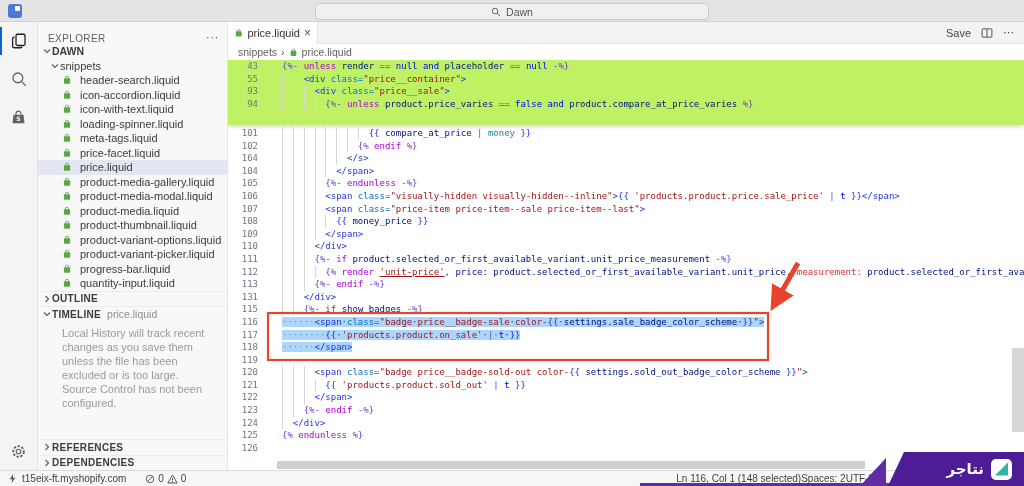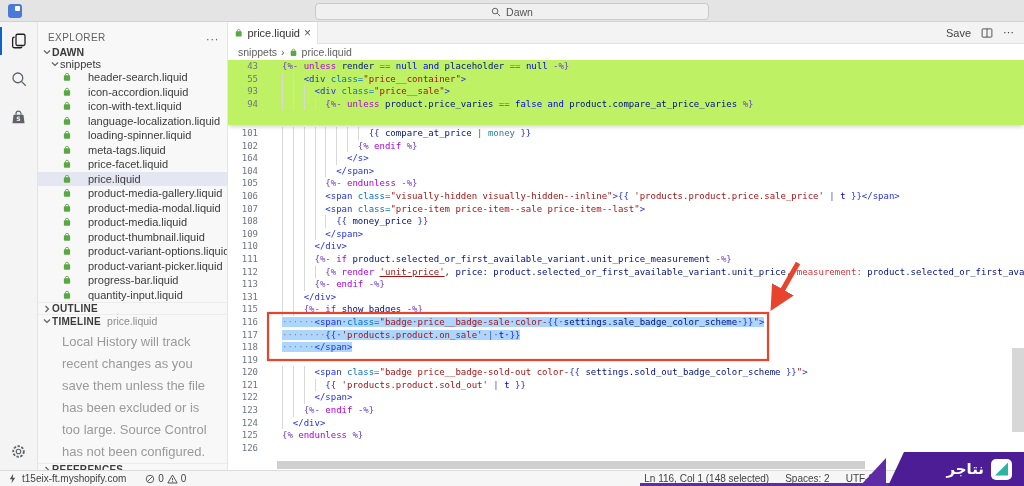--- a/index.html
+++ b/index.html
@@ -18,34 +18,34 @@
   
   .activitybar{position:absolute;left:0;top:22px;width:38px;height:448px;background:#f4f4f4;
                border-right:1px solid #e3e3e3;box-sizing:border-box;display:flex;flex-direction:column;align-items:center;}
   .ab-item{width:38px;height:38px;display:flex;align-items:center;justify-content:center;color:#5f6368;position:relative;}
   .ab-item.active{color:#1f1f1f;}
   .ab-item.active::before{content:"";position:absolute;left:0;top:5px;bottom:5px;width:2px;background:#0f62c9;}
   .ab-spacer{flex:1;}
   
   .sidebar{position:absolute;left:38px;top:22px;width:190px;height:448px;background:#f8f8f8;
            border-right:1px solid #e5e5e5;box-sizing:border-box;display:flex;flex-direction:column;overflow:hidden;}
-  .sb-header{height:22px;display:flex;align-items:flex-start;padding:10px 8px 0 10px;font-size:10px;
+  .sb-header{height:22px;display:flex;align-items:flex-end;padding:0 8px 0 10px;font-size:10px;
              letter-spacing:.4px;color:#616161;}
   .sb-header .more{margin-left:auto;font-size:12px;color:#616161;}
   .row{height:14.5px;display:flex;align-items:center;font-size:11px;color:#3b3b3b;white-space:nowrap;}
   .row .chev{width:10px;display:flex;justify-content:center;color:#616161;flex:none;}
   .sec{font-weight:bold;font-size:10px;color:#3b3b3b;letter-spacing:.3px;}
   .root-row{padding-left:4px;font-weight:bold;font-size:10.5px;}
   .folder-row{padding-left:12px;}
-  .file-row{padding-left:24px;gap:16px;cursor:default;}
+  .file-row{padding-left:24px;gap:8px;cursor:default;}
   .file-row.selected{background:#e4e6f1;}
   .file-row .fi{flex:none;}
   .sect-row{padding-left:4px;border-top:1px solid #ececec;}
   .tl-file{font-weight:normal;color:#8c8c8c;font-size:10.5px;margin-left:6px;letter-spacing:0;}
-  .tl-msg{padding:4px 14px 0 24px;font-size:13px;line-height:22px;color:#9a9a9a;}
+  .tl-msg{padding:4px 14px 0 24px;font-size:11px;line-height:14px;color:#9a9a9a;}
   .sb-bottom-spacer{flex:1;}
   
   .editor{position:absolute;left:228px;top:22px;width:796px;height:448px;background:#fff;display:flex;flex-direction:column;}
   .tabsrow{height:22px;background:#f3f3f3;border-bottom:1px solid #e3e3e3;display:flex;align-items:stretch;box-sizing:border-box;}
   .tab{width:90px;background:#fff;border-right:1px solid #e3e3e3;display:flex;align-items:center;gap:4px;
        padding:0 6px;font-size:11px;color:#333;box-sizing:border-box;margin-bottom:-1px;}
   .tab .close{margin-left:auto;color:#555;font-size:12px;line-height:1;}
   .ed-actions{margin-left:auto;display:flex;align-items:center;gap:10px;padding-right:10px;color:#444;font-size:11px;}
   .crumbs{height:16px;display:flex;align-items:center;gap:4px;padding-left:10px;font-size:10.5px;color:#616161;}
   .codewrap{position:relative;flex:1;overflow:hidden;font-family:"DejaVu Sans Mono",monospace;font-size:9px;}
@@ -64,21 +64,21 @@
   .t-lk{color:#a31515;text-decoration:underline;}
   .t-ws{color:#888;}
   .vscroll{position:absolute;right:0;top:288px;width:12px;height:84px;background:rgba(110,110,110,.28);z-index:3;}
   .hscroll{position:absolute;left:49px;bottom:1px;width:588px;height:8px;background:#c8c8c8;opacity:.85;z-index:3;}
   
   .statusbar{position:absolute;left:0;top:470px;width:1024px;height:16px;background:#f6f6f6;
              border-top:1px solid #dcdcdc;box-sizing:border-box;display:flex;align-items:center;
              font-size:10px;color:#424242;}
   .sb-left{display:flex;align-items:center;gap:5px;padding-left:8px;}
   .sb-group{display:flex;align-items:center;gap:3px;margin-left:14px;}
-  .sb-right{margin-left:auto;display:flex;align-items:center;gap:16px;padding-right:150px;}
+  .sb-right{margin-left:auto;display:flex;align-items:center;padding-right:150px;}
   
   .wm-strip{position:absolute;left:640px;top:483px;width:250px;height:3px;background:#5e2ca5;z-index:8;}
   .wm-tri{position:absolute;left:860px;top:458px;width:26px;height:28px;background:#5e2ca5;
           clip-path:polygon(0 100%,100% 0,100% 100%);z-index:8;}
   .wm-main{position:absolute;left:888px;top:452px;width:136px;height:34px;background:#4c1d95;
            clip-path:polygon(16px 0,100% 0,100% 100%,0 100%);z-index:9;display:flex;align-items:center;
            justify-content:flex-end;gap:7px;padding-right:12px;box-sizing:border-box;}
   .wm-text{color:#fff;font-family:"DejaVu Sans",sans-serif;font-weight:bold;font-size:15px;direction:rtl;}
   .wm-logo{width:21px;height:21px;background:#fff;border-radius:5px;position:relative;}
   .wm-logo::after{content:"";position:absolute;left:4px;top:4px;width:13px;height:13px;background:#2bb3a3;
@@ -164,27 +164,20 @@
           <path d="M5.5 6 V4.5 a2.5 2.5 0 0 1 5 0 V6" stroke="#58a942" stroke-width="1.4" fill="none"></path>
         </svg>
         <span>icon-accordion.liquid</span>
       </div>
       <div class="row file-row">
         <svg width="10" height="10" viewBox="0 0 16 16" class="fi">
           <rect x="3" y="5" width="10" height="9" rx="1.5" fill="#58a942"></rect>
           <path d="M5.5 6 V4.5 a2.5 2.5 0 0 1 5 0 V6" stroke="#58a942" stroke-width="1.4" fill="none"></path>
         </svg>
         <span>icon-with-text.liquid</span>
-      </div>
-      <div class="row file-row">
-        <svg width="10" height="10" viewBox="0 0 16 16" class="fi">
-          <rect x="3" y="5" width="10" height="9" rx="1.5" fill="#58a942"></rect>
-          <path d="M5.5 6 V4.5 a2.5 2.5 0 0 1 5 0 V6" stroke="#58a942" stroke-width="1.4" fill="none"></path>
-        </svg>
-        <span>language-localization.liquid</span>
       </div>
       <div class="row file-row">
         <svg width="10" height="10" viewBox="0 0 16 16" class="fi">
           <rect x="3" y="5" width="10" height="9" rx="1.5" fill="#58a942"></rect>
           <path d="M5.5 6 V4.5 a2.5 2.5 0 0 1 5 0 V6" stroke="#58a942" stroke-width="1.4" fill="none"></path>
         </svg>
         <span>loading-spinner.liquid</span>
       </div>
       <div class="row file-row">
         <svg width="10" height="10" viewBox="0 0 16 16" class="fi">

